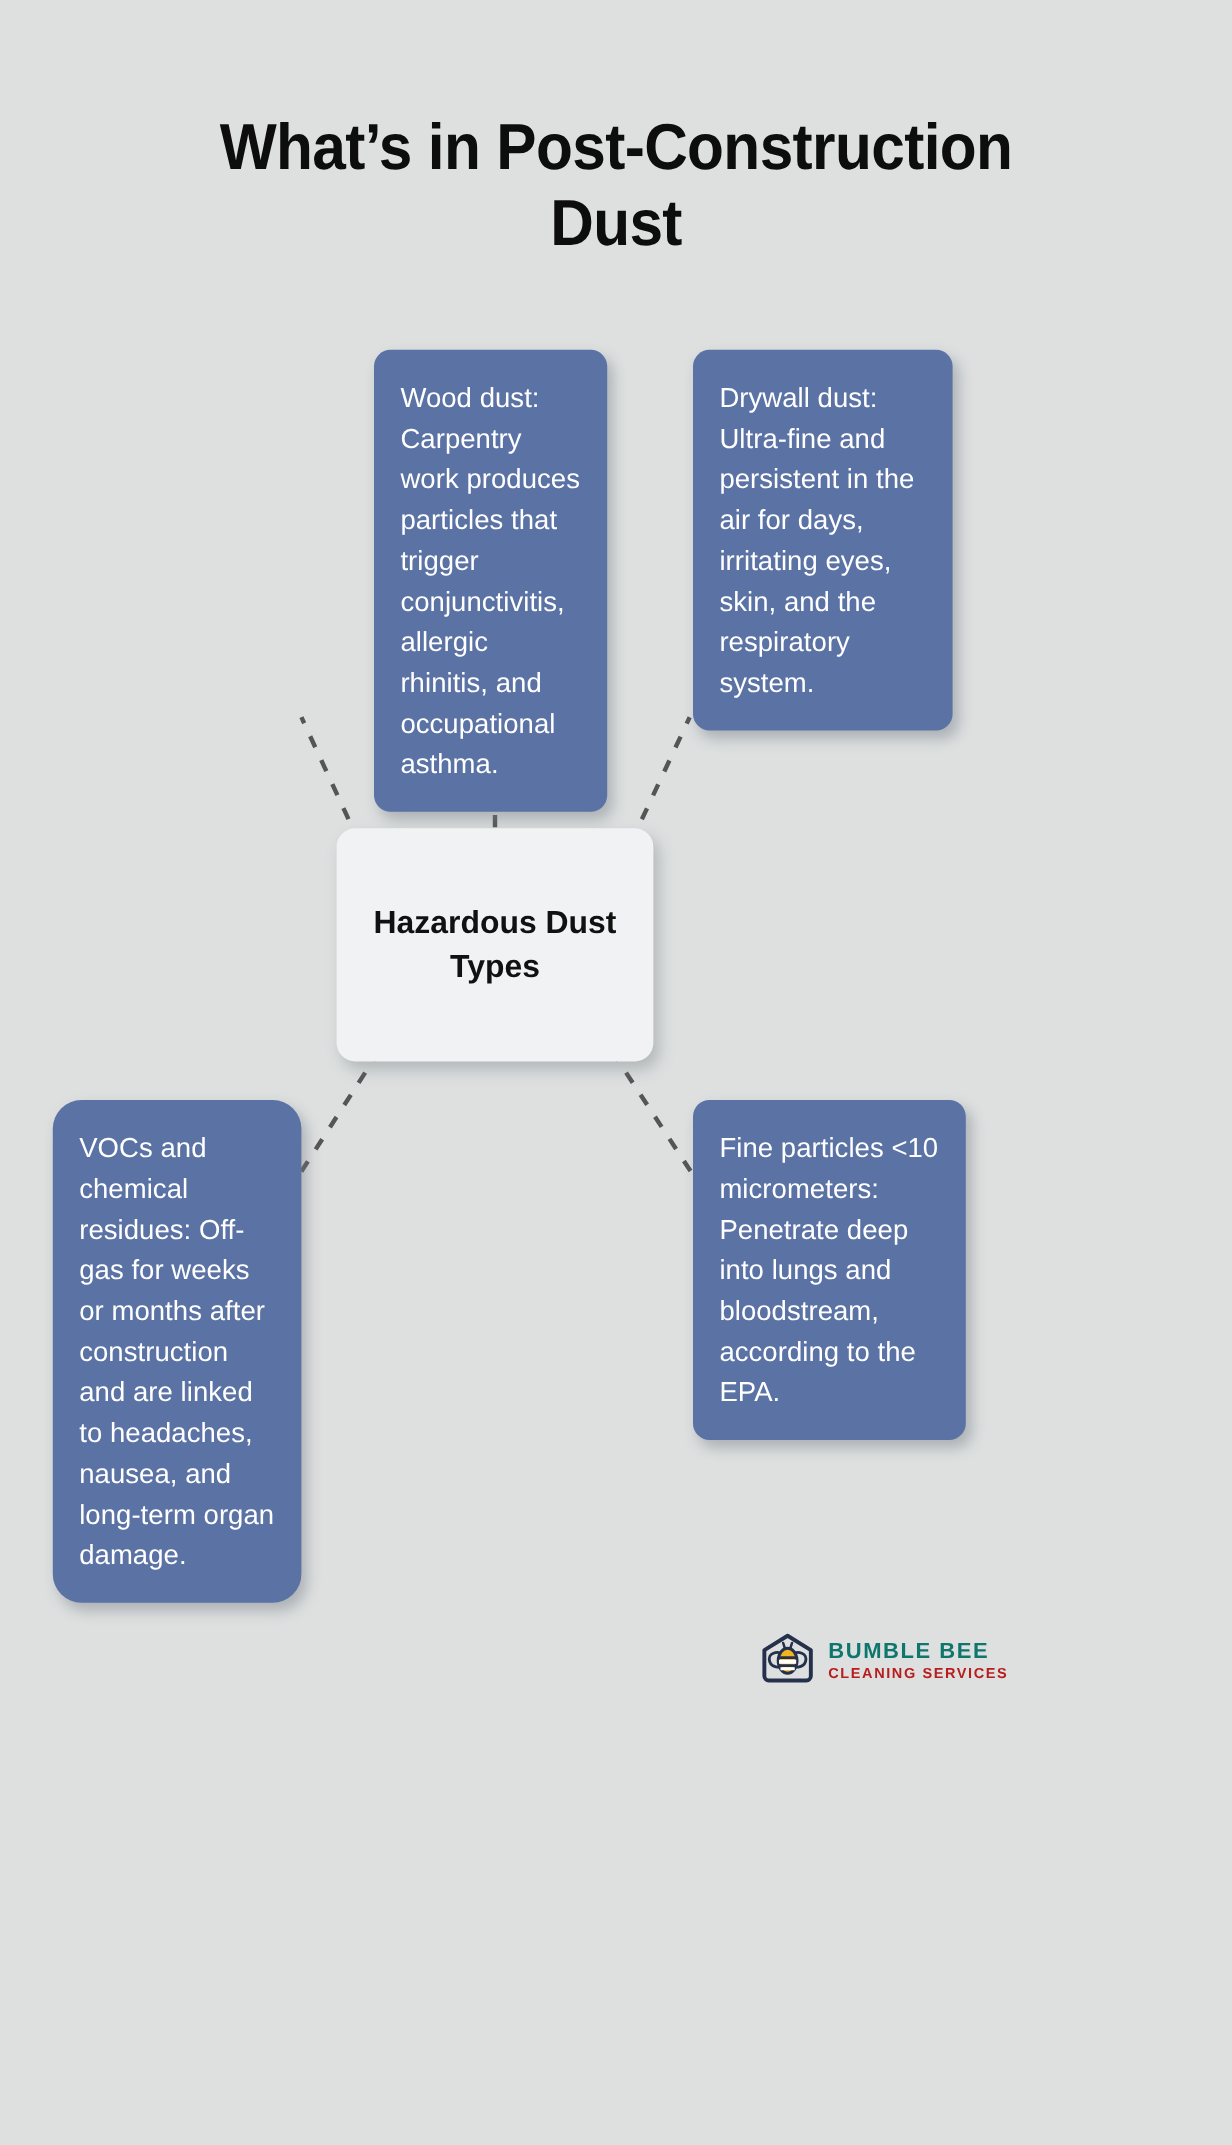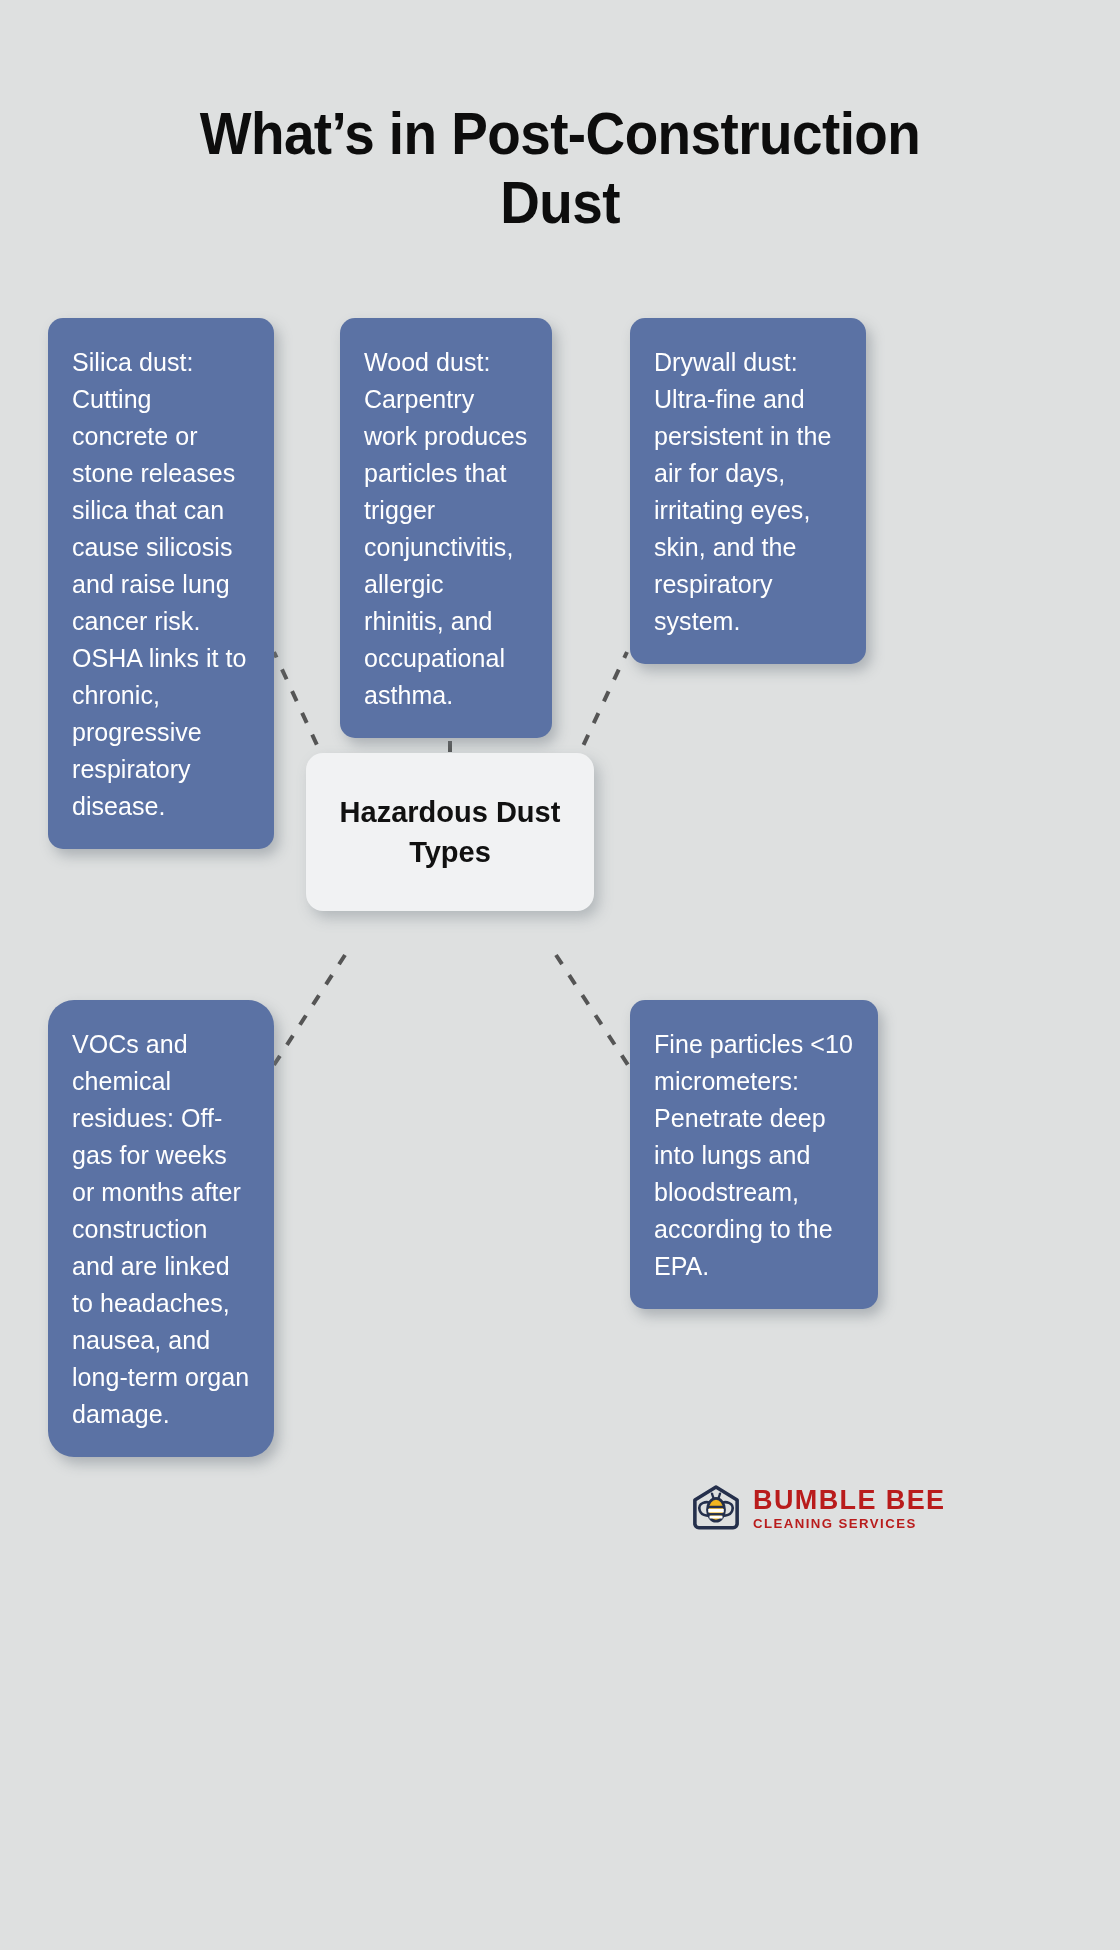--- a/index.html
+++ b/index.html
@@ -49,21 +49,21 @@
   
   .card-silica   { left:48px;  top:318px;  width:226px; }
   .card-wood     { left:340px; top:318px;  width:212px; }
   .card-drywall  { left:630px; top:318px;  width:236px; }
   .card-vocs     { left:48px;  top:1000px; width:226px;border-radius:26px; }
   .card-fine     { left:630px; top:1000px; width:248px; }
 
   .center-card{
     position:absolute;
     left:306px; top:753px;
-    width:288px; height:158px;
+    width:288px; height:212px;
     box-sizing:border-box;
     background:#f1f2f3;
     border-radius:17px;
     box-shadow:5px 7px 14px rgba(120,128,136,0.42);
     display:flex;align-items:center;justify-content:center;
     text-align:center;
     color:#111111;
     font-weight:bold;
     font-size:29px;
     line-height:1.38;
@@ -73,21 +73,21 @@
   
   .logo{
     position:absolute;
     left:690px; top:1483px;
     display:flex;align-items:center;gap:11px;
   }
   .logo-mark{width:52px;height:52px;flex:0 0 auto;}
   .logo-text{display:flex;flex-direction:column;line-height:1;}
   .logo-name{
     font-family:"Liberation Sans","DejaVu Sans",sans-serif;
-    font-weight:bold;font-size:27px;color:#b91c1c;
+    font-weight:bold;font-size:20px;color:#0f766e;
     letter-spacing:1.4px;
   }
   .logo-sub{
     font-family:"Liberation Sans","DejaVu Sans",sans-serif;
     font-weight:bold;font-size:13.2px;color:#b91c1c;
     letter-spacing:1.45px;margin-top:3px;
   }
 </style>
 </head>
 <body>
@@ -99,23 +99,20 @@
   <svg id="lines" viewBox="0 0 1120 1950" xmlns="http://www.w3.org/2000/svg">
     <g stroke="#555555" stroke-width="4" stroke-dasharray="11 13" fill="none" stroke-linecap="butt">
       <line x1="347" y1="810" x2="274" y2="652"></line>
       <line x1="450" y1="752" x2="450" y2="634"></line>
       <line x1="553" y1="810" x2="627" y2="652"></line>
       <line x1="345" y1="955" x2="272" y2="1068"></line>
       <line x1="556" y1="955" x2="630" y2="1068"></line>
     </g>
   </svg>
 
-  <div class="card card-silica">
-    <span>Silica dust: Cutting concrete or stone releases silica that can cause silicosis and raise lung cancer risk. OSHA links it to chronic, progressive respiratory disease.</span>
-  </div>
 
   <div class="card card-wood">
     <span>Wood dust: Carpentry work produces particles that trigger conjunctivitis, allergic rhinitis, and occupational asthma.</span>
   </div>
 
   <div class="card card-drywall">
     <span>Drywall dust: Ultra-fine and persistent in the air for days, irritating eyes, skin, and the respiratory system.</span>
   </div>
 
   <div class="card card-vocs">

